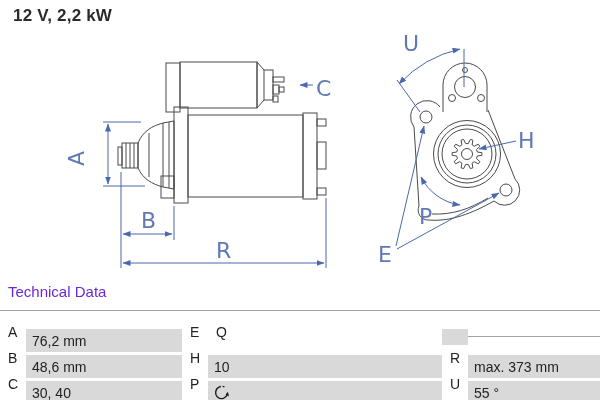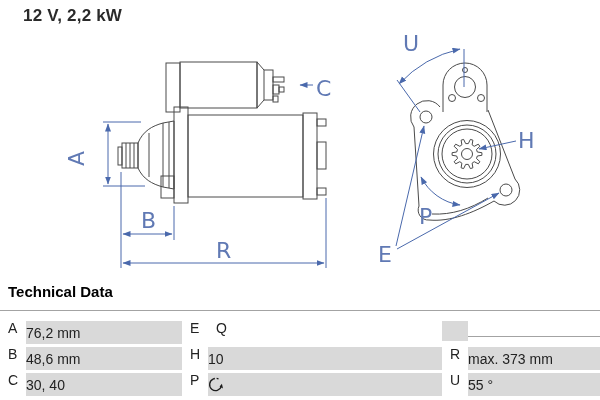--- a/index.html
+++ b/index.html
@@ -1,29 +1,29 @@
 <!DOCTYPE html>
 <html><head>
 <meta charset="utf-8">
 <style>
   html,body{margin:0;padding:0;background:#fff;}
   body{width:600px;height:400px;position:relative;overflow:hidden;
        font-family:"Liberation Sans", sans-serif;color:#1c1c1c;}
-  .title{position:absolute;left:23px;top:6px;font-size:17px;font-weight:bold;color:#2a2a2a;letter-spacing:.2px;}
+  .title{position:absolute;left:13px;top:6px;font-size:17px;font-weight:bold;color:#2a2a2a;letter-spacing:.2px;}
   #diagram{position:absolute;left:0;top:0;}
   .ol{stroke:#4a4a4a;stroke-width:1;fill:none;}
   .bl{stroke:#4a69ac;stroke-width:1;fill:none;}
   .dimlabel{fill:#6079b4;font-family:"DejaVu Sans", sans-serif;font-size:22px;font-weight:400;}
-  .tech-title{position:absolute;left:8px;top:283px;font-size:15px;font-weight:bold;color:#000000;text-align:center;}
+  .tech-title{position:absolute;left:8px;top:283px;font-size:15px;font-weight:normal;color:#6d28d9;text-align:center;}
   .datatable{position:absolute;left:0;top:310px;width:600px;border-top:1px solid #a3a3a3;}
   .trow{display:grid;grid-template-columns:26px 156px 26px 234px 26px 132px;height:25px;align-items:center;}
   .rule{height:1px;background:#a3a3a3;}
   .kcell{background:#fff;height:25px;display:flex;align-items:center;padding-left:8px;box-sizing:border-box;
          font-size:14px;color:#222;}
-  .vcell{background:#d9d9d9;height:23px;margin-top:10px;display:flex;align-items:center;
+  .vcell{background:#d9d9d9;height:23px;margin-top:18px;display:flex;align-items:center;padding-left:6px;
          box-sizing:border-box;font-size:14px;color:#222;}
   .vcell svg{display:block;}
 </style>
 </head>
 <body>
 
 <div class="title">12 V, 2,2 kW</div>
 
 <svg id="diagram" width="600" height="280" viewBox="0 0 600 280">
   <defs>

